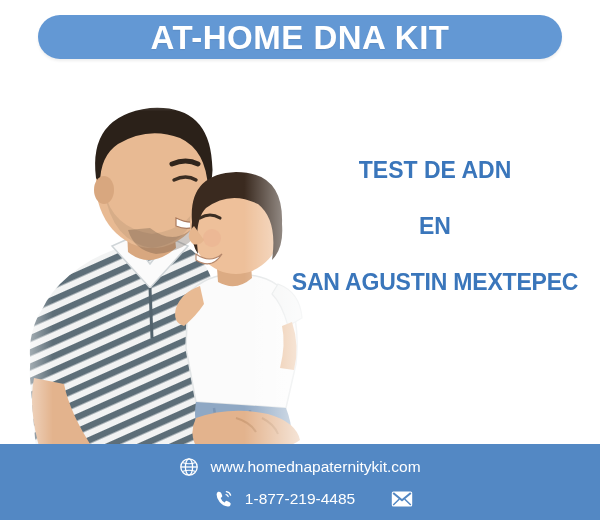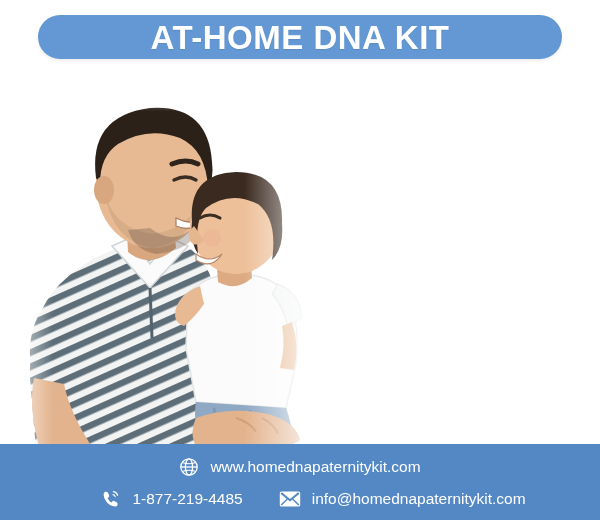--- a/index.html
+++ b/index.html
@@ -199,20 +199,25 @@
         <path d="M 196 340 Q 230 328 268 336 Q 296 344 300 362 Q 288 372 252 372 L 198 372 Q 188 356 196 340 Z" fill="#e3b38d"></path>
         <path d="M 236 340 Q 250 344 256 354 M 262 340 Q 274 346 278 356" stroke="#cf9f78" stroke-width="2" fill="none"></path>
 
         <rect x="0" y="0" width="330" height="372" fill="url(#fadeR)"></rect>
         <rect x="0" y="0" width="330" height="372" fill="url(#fadeL)"></rect>
         <rect x="0" y="0" width="330" height="372" fill="url(#fadeT)"></rect>
       </g>
     </svg>
   </div>
 
+  <div class="headline-block">
+    <div class="headline-line line-1">TEST DE ADN</div>
+    <div class="headline-line line-2">EN</div>
+    <div class="headline-line line-3">SAN AGUSTIN MEXTEPEC</div>
+  </div>
 
   <div class="footer">
 
     <div class="footer-row row-1">
       <div class="footer-item">
         <svg class="ficon" width="20" height="20" viewBox="0 0 20 20">
           <circle cx="10" cy="10" r="8.2" fill="none" stroke="#ffffff" stroke-width="1.3"></circle>
           <ellipse cx="10" cy="10" rx="3.6" ry="8.2" fill="none" stroke="#ffffff" stroke-width="1.3"></ellipse>
           <line x1="1.8" y1="10" x2="18.2" y2="10" stroke="#ffffff" stroke-width="1.3"></line>
           <path d="M 3.3 5.4 Q 10 8 16.7 5.4" fill="none" stroke="#ffffff" stroke-width="1.1"></path>
@@ -231,19 +236,18 @@
         </svg>
         <span class="footer-text">1-877-219-4485</span>
       </div>
 
       <div class="footer-item">
         <svg class="ficon" width="22" height="18" viewBox="0 0 22 18">
           <rect x="0.8" y="1.4" width="20.4" height="15.2" rx="1.6" fill="#ffffff"></rect>
           <path d="M 2.2 3.0 L 11 10.2 L 19.8 3.0" fill="none" stroke="#5388c4" stroke-width="2.1" stroke-linejoin="round"></path>
           <path d="M 2.2 15.0 L 8.4 9.0 M 19.8 15.0 L 13.6 9.0" fill="none" stroke="#5388c4" stroke-width="1.5"></path>
         </svg>
-        <span class="footer-text">info@homednapaternitykit.com</span>
       </div>
     </div>
 
   </div>
 
 </div>
 
 </body></html>

